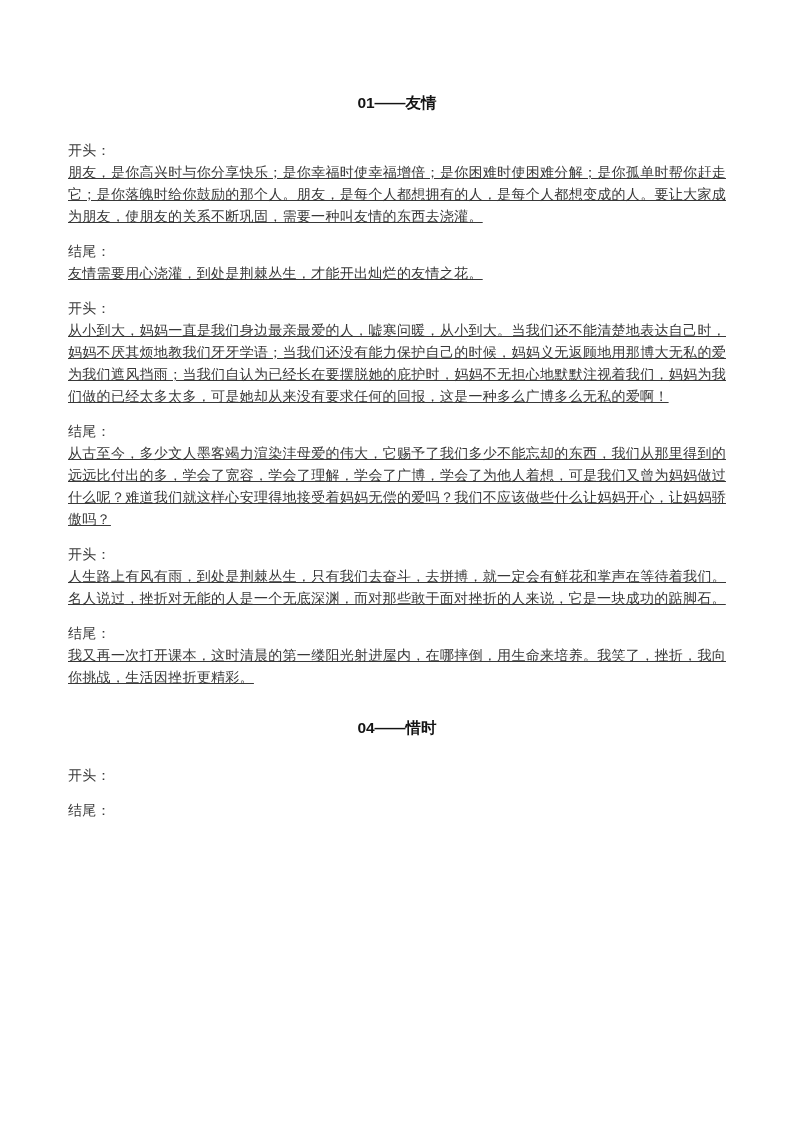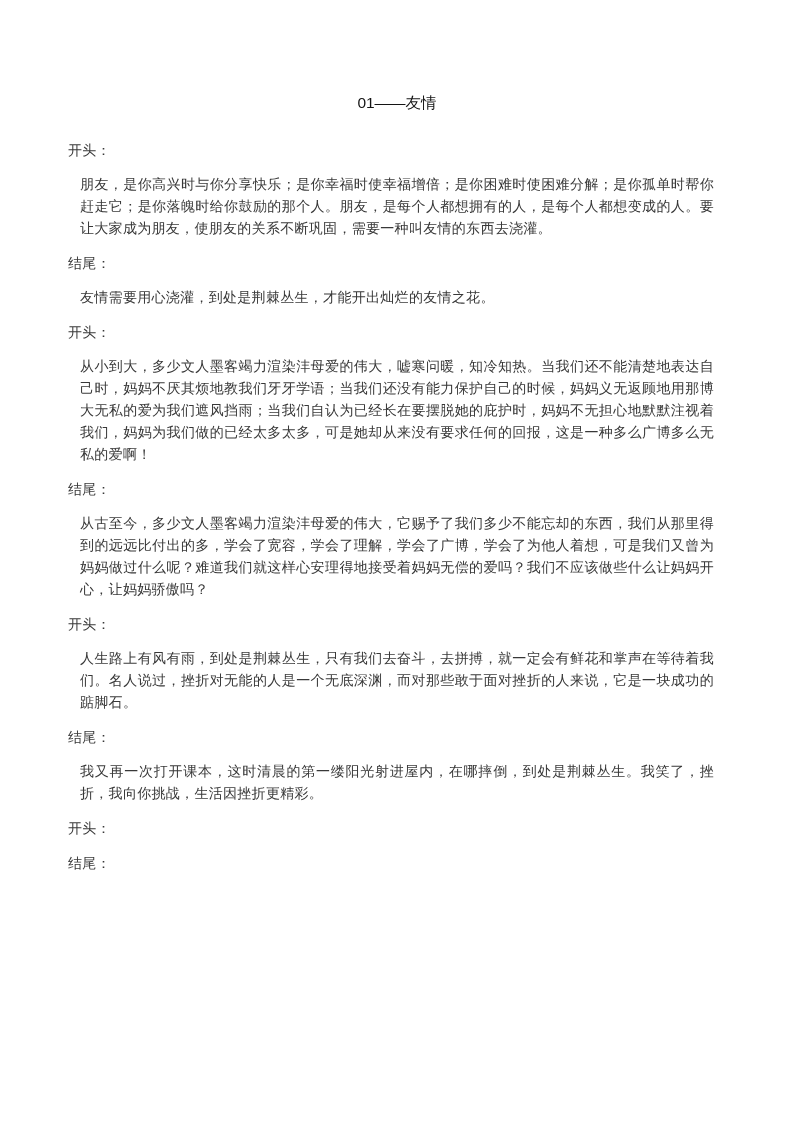--- a/index.html
+++ b/index.html
@@ -20,41 +20,42 @@
     background: #ffffff;
     font-family: "Liberation Serif", "DejaVu Serif", serif;
     color: #383838;
     font-size: 14px;
     line-height: 22px;
     letter-spacing: 0.3px;
   }
   .section-title {
     font-family: "Liberation Sans", "DejaVu Sans", sans-serif;
     font-size: 15.5px;
-    font-weight: normal;
+    font-weight: bold;
     color: #141414;
     text-align: center;
     line-height: 22px;
     margin: 28px 0 26px 0;
     letter-spacing: 0;
   }
   .doc-section:first-child .section-title {
     margin-top: 0;
   }
   .block {
     margin: 0 0 13px 0;
   }
   .block-label {
     margin: 0;
     font-family: Liberation Serif, serif;
   }
   .para {
-    margin: 12px;
+    margin: 0;
     text-align: justify;
     text-justify: inter-ideograph;
+    text-decoration: underline;
   }
 </style>
 </head>
 <body>
 
 <div class="page">
 
   <section class="doc-section">
     <h2 class="section-title">01——友情</h2>
     <div class="block">
@@ -63,40 +64,41 @@
     </div>
     <div class="block">
       <div class="block-label">结尾：</div>
       <p class="para">友情需要用心浇灌，到处是荆棘丛生，才能开出灿烂的友情之花。</p>
     </div>
   </section>
 
   <section class="doc-section">
     <div class="block">
       <div class="block-label">开头：</div>
-      <p class="para">从小到大，多少文人墨客竭力渲染沣母爱的伟大，嘘寒问暖，知冷知热。当我们还不能清楚地表达自己时，妈妈不厌其烦地教我们牙牙学语；当我们还没有能力保护自己的时候，妈妈义无返顾地用那博大无私的爱为我们遮风挡雨；当我们自认为已经长在要摆脱她的庇护时，妈妈不无担心地默默注视着我们，妈妈为我们做的已经太多太多，可是她却从来没有要求任何的回报，这是一种多么广博多么无私的爱啊！</p>
+      <p class="para">从小到大，妈妈一直是我们身边最亲最爱的人，嘘寒问暖，从小到大。当我们还不能清楚地表达自己时，妈妈不厌其烦地教我们牙牙学语；当我们还没有能力保护自己的时候，妈妈义无返顾地用那博大无私的爱为我们遮风挡雨；当我们自认为已经长在要摆脱她的庇护时，妈妈不无担心地默默注视着我们，妈妈为我们做的已经太多太多，可是她却从来没有要求任何的回报，这是一种多么广博多么无私的爱啊！</p>
     </div>
     <div class="block">
       <div class="block-label">结尾：</div>
       <p class="para">从古至今，多少文人墨客竭力渲染沣母爱的伟大，它赐予了我们多少不能忘却的东西，我们从那里得到的远远比付出的多，学会了宽容，学会了理解，学会了广博，学会了为他人着想，可是我们又曾为妈妈做过什么呢？难道我们就这样心安理得地接受着妈妈无偿的爱吗？我们不应该做些什么让妈妈开心，让妈妈骄傲吗？</p>
     </div>
   </section>
 
   <section class="doc-section">
     <div class="block">
       <div class="block-label">开头：</div>
       <p class="para">人生路上有风有雨，到处是荆棘丛生，只有我们去奋斗，去拼搏，就一定会有鲜花和掌声在等待着我们。名人说过，挫折对无能的人是一个无底深渊，而对那些敢于面对挫折的人来说，它是一块成功的踮脚石。</p>
     </div>
     <div class="block">
       <div class="block-label">结尾：</div>
-      <p class="para">我又再一次打开课本，这时清晨的第一缕阳光射进屋内，在哪摔倒，到处是荆棘丛生。我笑了，挫折，我向你挑战，生活因挫折更精彩。</p>
+      <p class="para">我又再一次打开课本，这时清晨的第一缕阳光射进屋内，在哪摔倒，用生命来培养。我笑了，挫折，我向你挑战，生活因挫折更精彩。</p>
     </div>
   </section>
 
   <section class="doc-section">
+    <h2 class="section-title">04——惜时</h2>
     <div class="block">
       <div class="block-label">开头：</div>
     </div>
     <div class="block">
       <div class="block-label">结尾：</div>
     </div>
   </section>
 
 </div>
 

